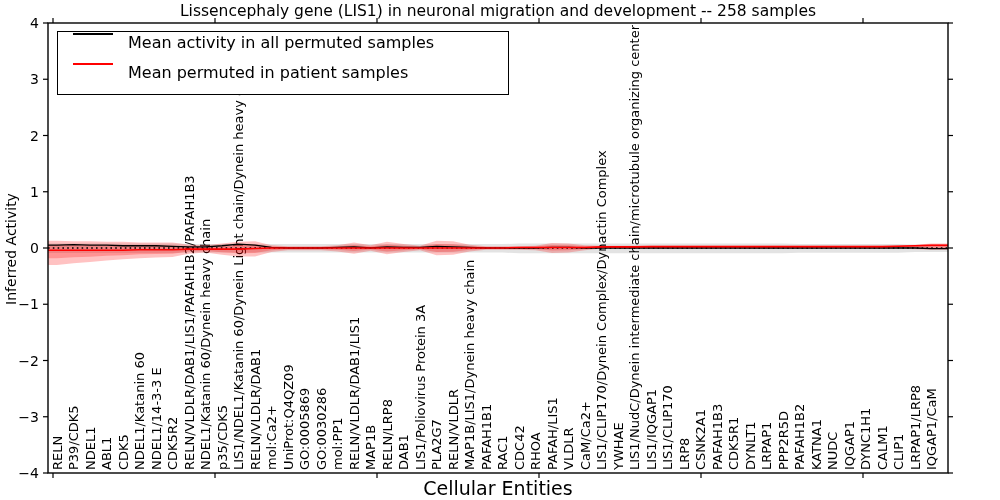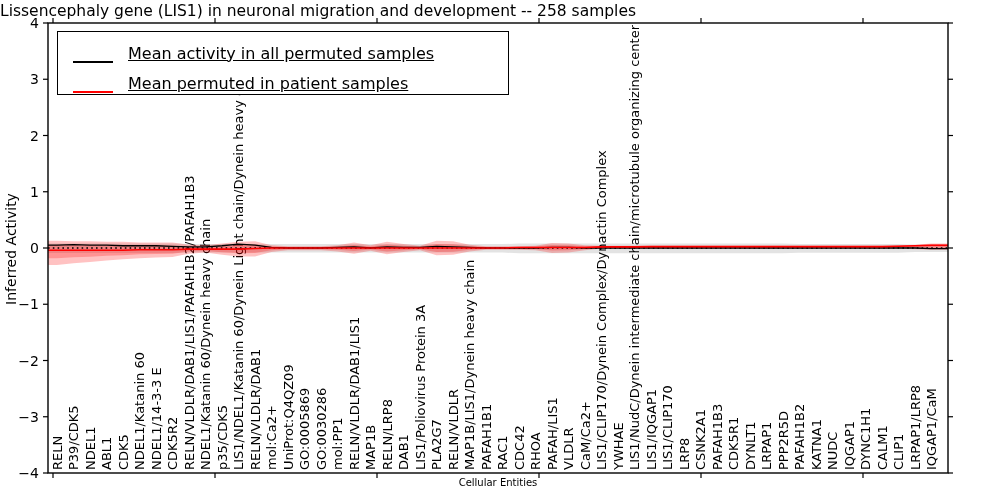--- a/index.html
+++ b/index.html
@@ -1,26 +1,26 @@
 <!DOCTYPE html>
 <html><head>
 <meta charset="utf-8">
 <style>
   html,body{margin:0;padding:0;background:#fff;}
   .figure{position:relative;width:1000px;height:500px;background:#fff;overflow:hidden;
           font-family:"DejaVu Sans","Liberation Sans",sans-serif;color:#000;}
   .figure svg{position:absolute;left:0;top:0;}
-  .chart-title{position:absolute;left:0;top:2px;width:996px;text-align:left;
+  .chart-title{position:absolute;left:0;top:2px;width:996px;text-align:center;
                font-size:15.5px;white-space:nowrap;}
   .ylabel-wrap{position:absolute;left:-64px;top:241px;width:150px;text-align:center;
                transform:rotate(-90deg);font-size:14px;}
-  .xlabel{position:absolute;left:0;top:477px;width:996px;text-align:center;font-size:10px;}
+  .xlabel{position:absolute;left:0;top:477px;width:996px;text-align:center;font-size:19px;}
   .legend{position:absolute;left:57px;top:31px;width:450px;height:62px;background:#fff;
           border:1.5px solid #000;z-index:5;display:flex;flex-direction:column;justify-content:space-evenly;}
-  .legend-row{display:flex;align-items:flex-end;height:30px;text-decoration:underline;}
+  .legend-row{display:flex;align-items:flex-start;height:30px;}
   .legend-line{width:40px;height:0;border-top:2px solid #000;margin-left:15px;margin-right:15px;flex:0 0 auto;}
   .legend-text{font-size:16px;white-space:nowrap;}
 </style>
 </head>
 <body>
 
 <div class="figure">
   <div class="chart-title">Lissencephaly gene (LIS1) in neuronal migration and development -- 258 samples</div>
 
   <svg id="plot" width="1000" height="500">

